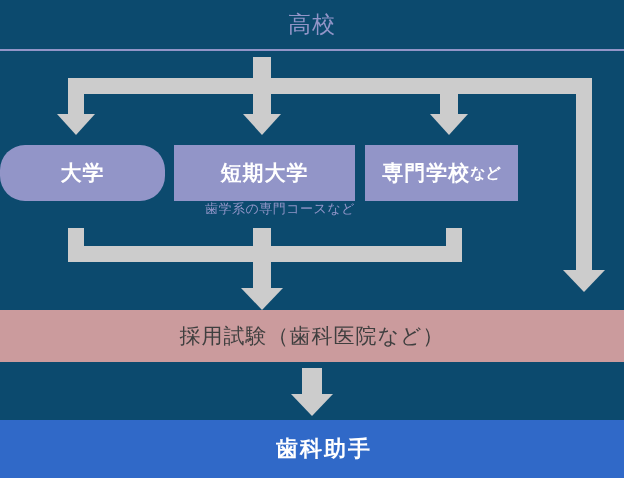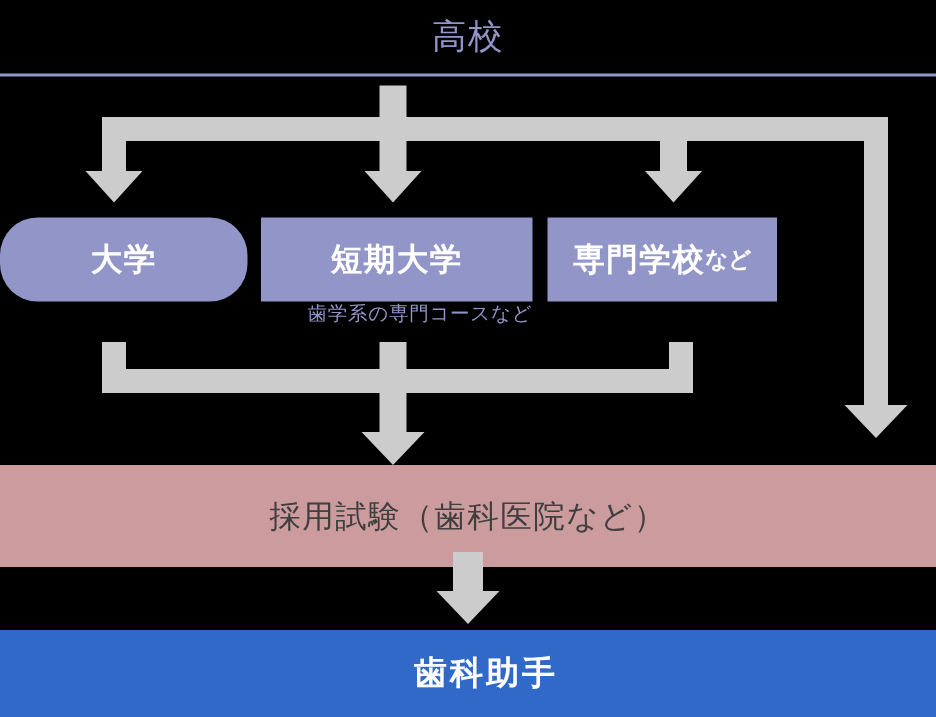--- a/index.html
+++ b/index.html
@@ -7,21 +7,21 @@
     padding: 0;
     background: #ffffff;
   }
   body {
     font-family: "Liberation Sans", "DejaVu Sans", sans-serif;
   }
   #chart {
     position: relative;
     width: 624px;
     height: 478px;
-    background: #000000;
+    background: #0c4a6e;
     overflow: hidden;
   }
   
   .top-title {
     position: absolute;
     left: 0;
     top: 7px;
     width: 624px;
     text-align: center;
     font-size: 23px;
@@ -90,21 +90,21 @@
     position: absolute;
     left: 0;
     width: 624px;
     display: flex;
     align-items: center;
     justify-content: center;
     white-space: nowrap;
   }
   .stage-exam {
     top: 310px;
-    height: 68px;
+    height: 52px;
     background: #cb9b9d;
     color: #3f3f3f;
     font-size: 21px;
     letter-spacing: 1px;
   }
   .stage-goal {
     top: 420px;
     height: 58px;
     background: #3069c8;
     color: #ffffff;

